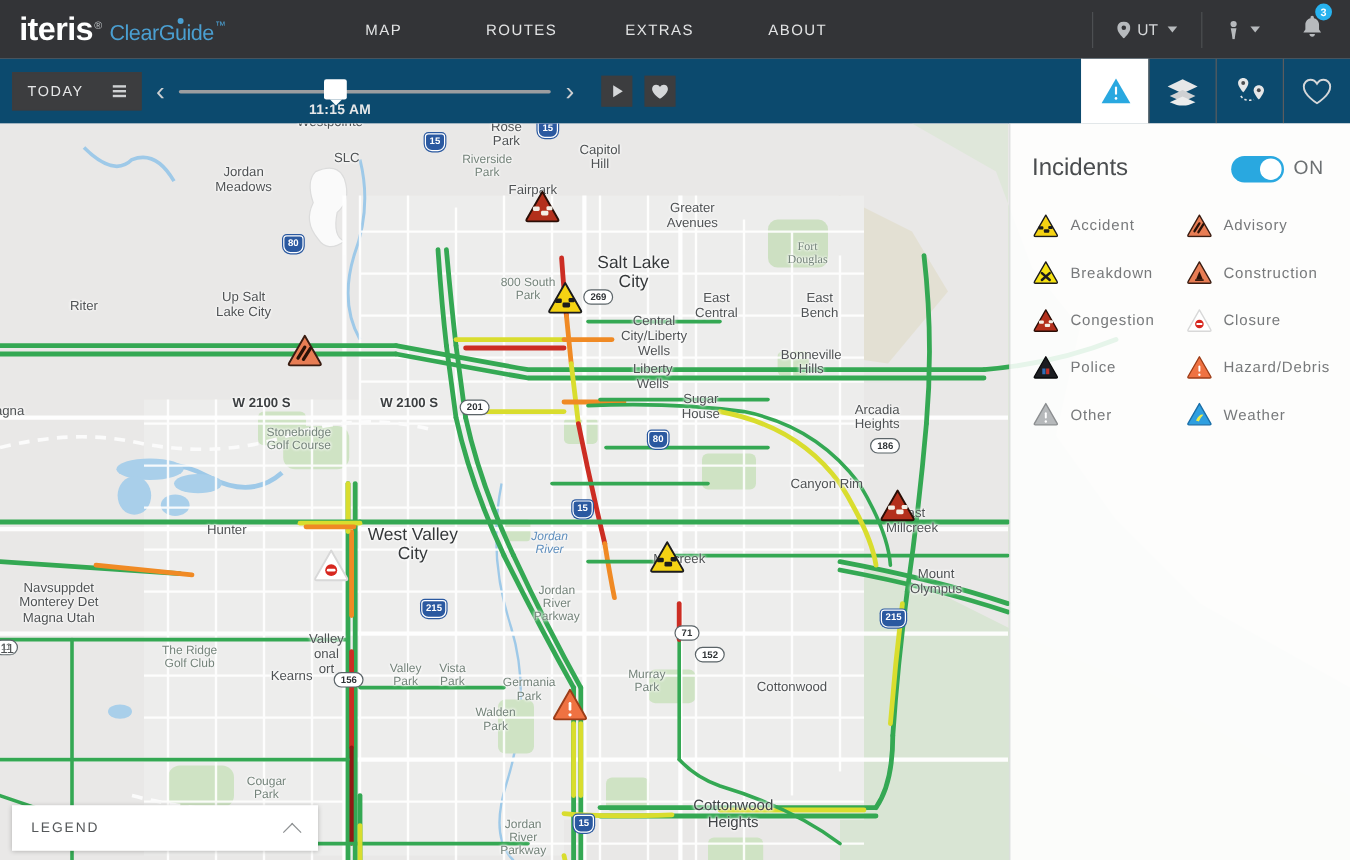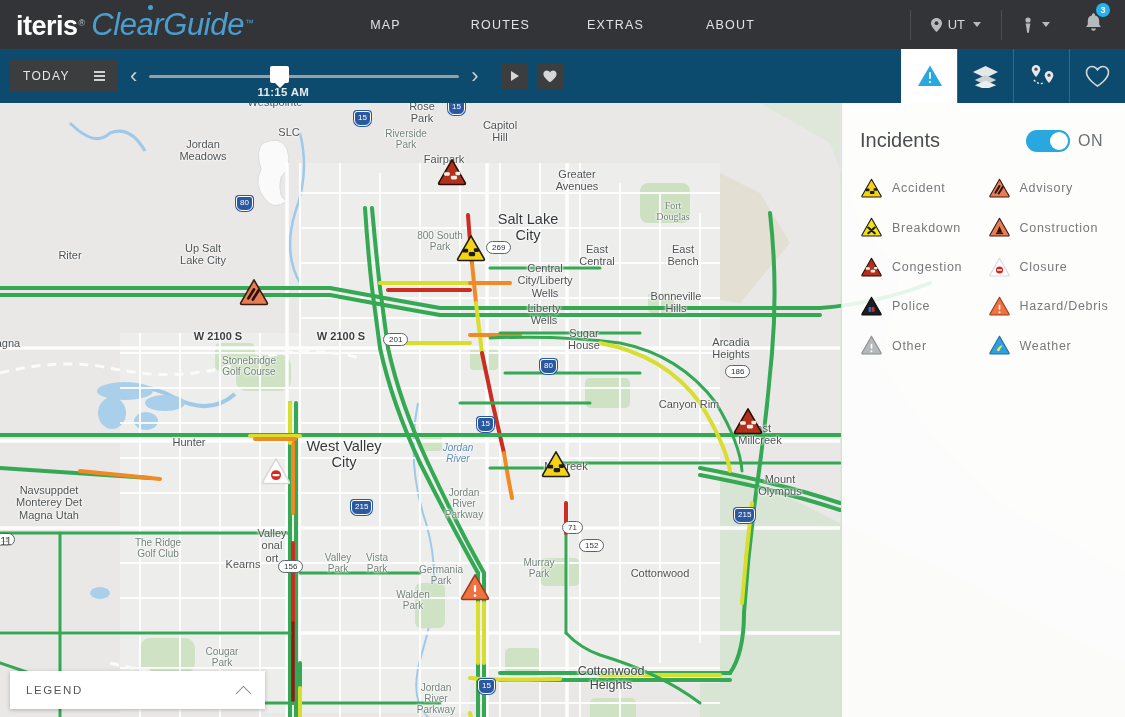--- a/index.html
+++ b/index.html
@@ -16,21 +16,21 @@
     position: absolute; top: 0; left: 0; width: 1125px; height: 49px;
     background: #333437;
     display: flex; align-items: center;
   }
   .logo { display: flex; align-items: baseline; padding-left: 16px; white-space: nowrap; }
   .logo-iteris {
     font-size: 27px; font-weight: bold; color: #ffffff; letter-spacing: -0.5px;
   }
   .logo-tm1 { font-size: 9px; color: #bfc3c6; margin-left: 1px; position: relative; top: -9px; }
   .logo-clearguide {
-    font-size: 31px; color: #4a9fd1; margin-left: 6px; letter-spacing: -0.4px; position: relative; font-style: italic;
+    font-size: 18px; color: #4a9fd1; margin-left: 6px; letter-spacing: -0.4px; position: relative;
   }
   .logo-pin {
     position: absolute; width: 5px; height: 5px; border-radius: 50%;
     background: #4a9fd1; top: -2px; left: 57px;
   }
   .logo-tm2 { font-size: 9px; color: #4a9fd1; margin-left: 1px; position: relative; top: -9px; }
 
   .nav { display: flex; margin-left: 74px; }
   .nav-item {
     color: #e2e3e4; font-size: 12.5px; letter-spacing: 1.2px; font-weight: 500;
@@ -121,21 +121,21 @@
     text-shadow: 0 0 3px #fff, 0 0 3px #fff, 0 0 2px #fff;
   }
   .maplabel.big { font-size: 14.5px; color: #35383a; }
   .maplabel.mid { font-size: 12.5px; color: #414447; }
   .maplabel.park { color: #74837a; font-size: 10px; }
   .maplabel.water { color: #5d8dbc; font-style: italic; font-size: 10px; }
   .maplabel.road { font-size: 11px; font-weight: bold; color: #3d4042; }
 
   .shield {
     position: absolute; background: #fff; border: 1.4px solid #5b6468;
-    border-radius: 4px; font-size: 8px; font-weight: normal; color: #2f3336;
+    border-radius: 4px; font-size: 8px; font-weight: bold; color: #2f3336;
     padding: 1px 3px; line-height: 1; pointer-events: none;
   }
   .shield.interstate {
     background: #2b59a0; color: #fff; border-color: #fff;
     border-radius: 3px 3px 6px 6px; padding: 2px 3px 3px;
     box-shadow: 0 0 0 1px #2b59a0;
   }
   .shield.oval { border-radius: 9px; padding: 1.5px 5px; }
 
   

